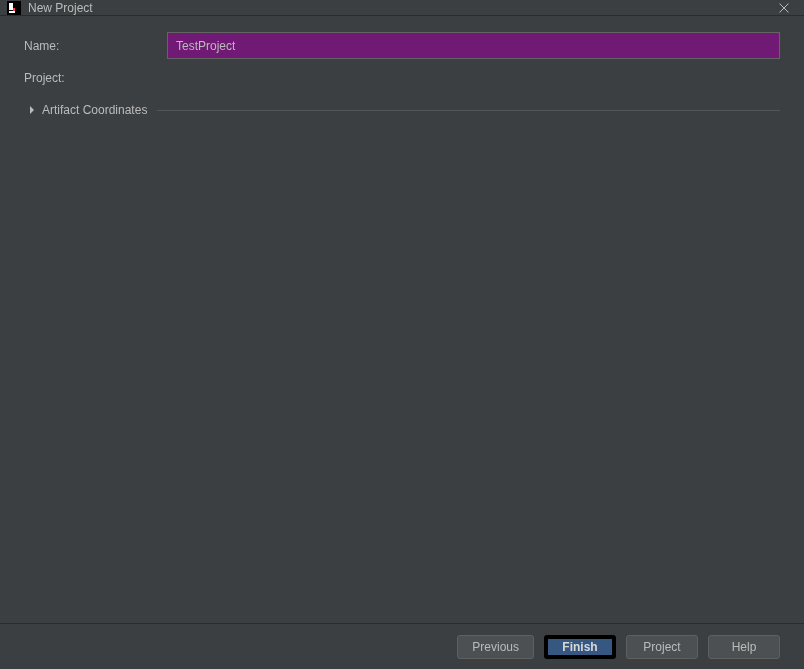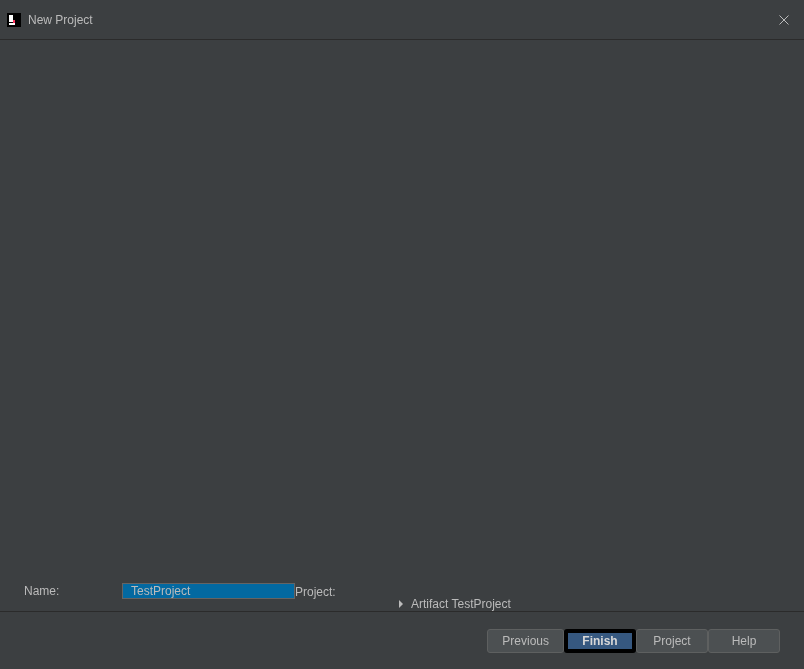--- a/index.html
+++ b/index.html
@@ -12,21 +12,21 @@
       height: 669px;
       background: #3c3f41;
       font-family: "Segoe UI", Arial, sans-serif;
       font-size: 12px;
       color: #bbbbbb;
       overflow: hidden;
       display: flex;
       flex-direction: column;
     }
     .titlebar {
-      height: 40px;
+      height: 16px;
       background: #3c3f41;
       border-bottom: 1px solid #2b2b2b;
       display: flex;
       align-items: center;
       padding: 0 6px 0 6px;
     }
     .app-icon {
       width: 16px;
       height: 16px;
       margin-right: 6px;
@@ -51,43 +51,43 @@
       display: flex;
       align-items: center;
       justify-content: center;
       cursor: pointer;
       color: #bbbbbb;
     }
     .content {
       flex: 1;
       padding: 16px 24px 0 24px;
       display: flex;
-      flex-direction: row;
-      align-items: flex-end;
+      flex-direction: column;
     }
     .form-row {
       display: flex;
       align-items: center;
       margin-bottom: 12px;
     }
     .form-label {
       width: 98px;
       color: #bbbbbb;
       flex-shrink: 0;
     }
     .form-input {
       flex: 1;
-      height: 16px;
-      background: #0369a1;
+      height: 27px;
+      background: #701a75;
       border: 1px solid #646464;
       color: #bbbbbb;
       padding: 0 8px;
       font-family: inherit;
       font-size: 12px;
       outline: none;
+      margin-left: 45px;
     }
     .form-input.focused {
       border: 1px solid #4a88c7;
       box-shadow: 0 0 0 1px #4a88c7;
     }
     .input-wrap {
       flex: 1;
       position: relative;
       display: flex;
       align-items: center;
@@ -125,27 +125,27 @@
     .expander-line {
       flex: 1;
       height: 1px;
       background: #555555;
       margin-left: 10px;
     }
     .spacer {
       flex: 1;
     }
     .button-bar {
-      height: 58px;
+      height: 46px;
       border-top: 1px solid #2b2b2b;
       display: flex;
       align-items: center;
       justify-content: flex-end;
       padding: 0 24px;
-      gap: 0;
+      gap: 10px;
       background: #3c3f41;
     }
     .btn {
       min-width: 72px;
       height: 24px;
       background: #4c5052;
       border: 1px solid #5e6060;
       color: #bbbbbb;
       font-family: inherit;
       font-size: 12px;
@@ -192,21 +192,21 @@
   <div class="form-row">
     <label class="form-label">Project:</label>
   </div>
 
   <div class="expander-row">
     <span class="expander-arrow">
       <svg width="8" height="8" viewBox="0 0 8 8">
         <polygon points="2,0 6,4 2,8" fill="#bbbbbb"></polygon>
       </svg>
     </span>
-    <span class="expander-label">Artifact TestProject</span>
+    <span class="expander-label">Artifact Coordinates</span>
     <span class="expander-line"></span>
   </div>
 
   <div class="spacer"></div>
 </div>
 
 <div class="button-bar">
   <button class="btn">Previous</button>
   <button class="btn primary">Finish</button>
   <button class="btn">Project</button>

